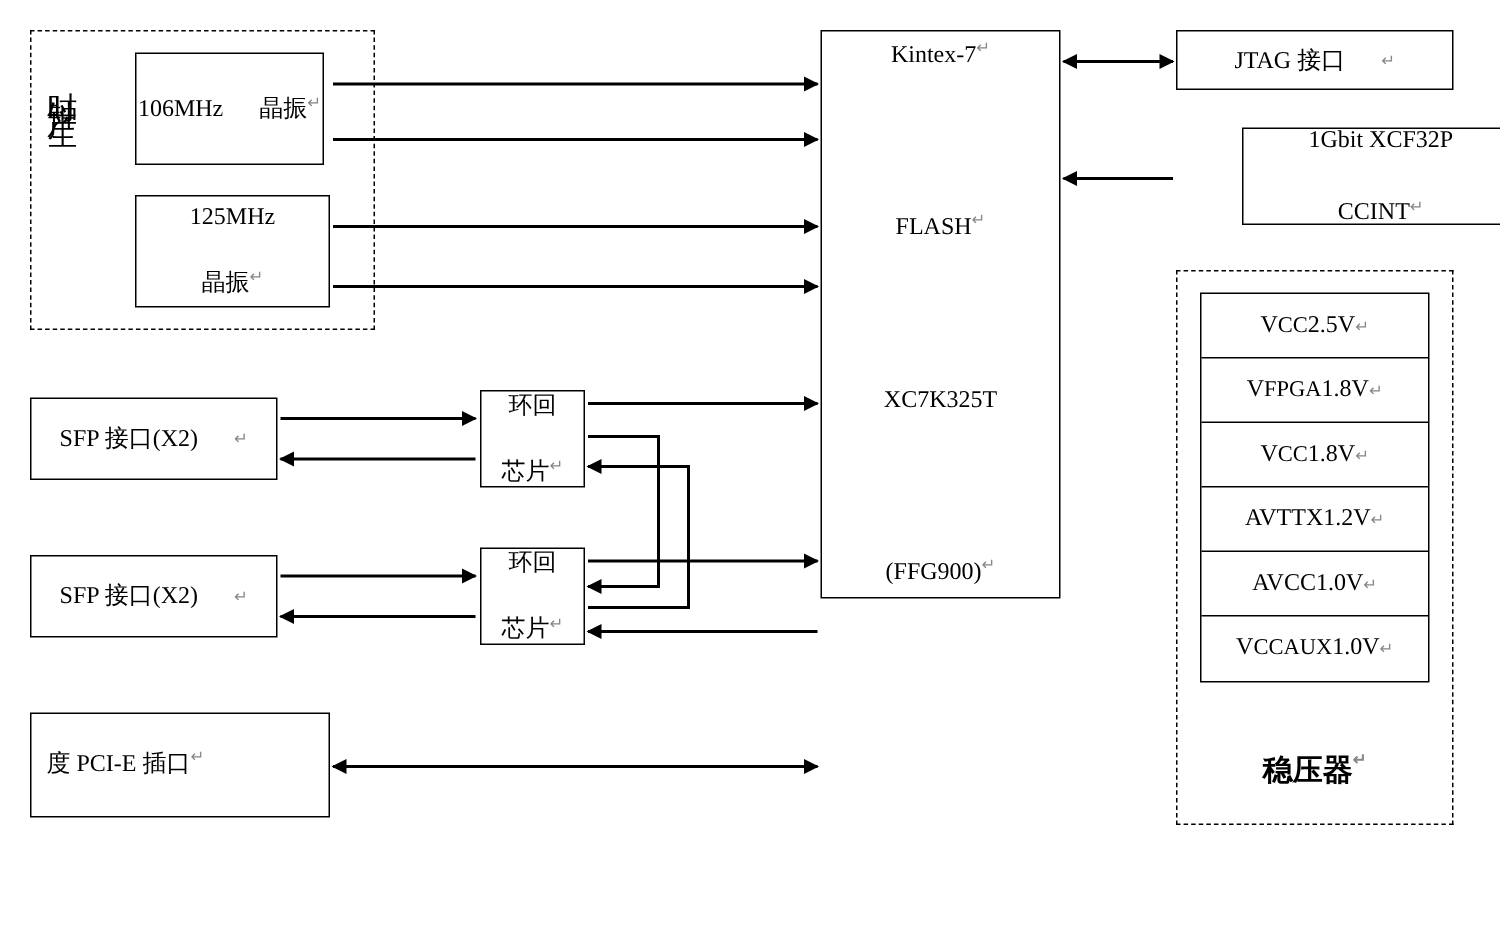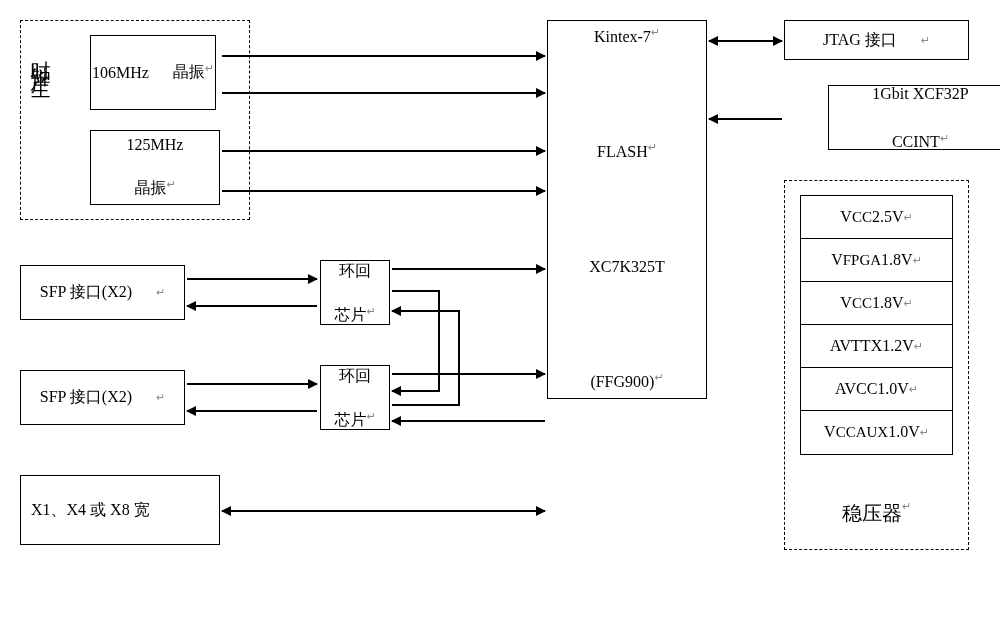--- a/index.html
+++ b/index.html
@@ -123,21 +123,21 @@
 
 <div class="line" style="left:392px; top:290px; width:48px; height:2px;"></div>
 <div class="line" style="left:438px; top:290px; width:2px; height:100px;"></div>
 <div class="arrow left" style="left:392px; top:390px; width:48px;"></div>
 
 <div class="arrow left" style="left:392px; top:310px; width:68px;"></div>
 <div class="line" style="left:458px; top:310px; width:2px; height:96px;"></div>
 <div class="line" style="left:392px; top:404px; width:68px; height:2px;"></div>
 
 <div class="box" style="left:20px; top:475px; width:200px; height:70px; flex-direction:column; align-items:flex-start; padding:0 10px; line-height:1.6;">
-  <div>X1、X4 或 X8 宽</div>
+  <div><span>度 PCI-E 插口</span><span class="ret">↵</span></div>
 </div>
 <div class="arrow both" style="left:222px; top:510px; width:323px;"></div>
 
 <div class="box" style="left:547px; top:20px; width:160px; height:379px; flex-direction:column; line-height:2.0;justify-content:space-between;">
   <div><span>Kintex-7</span><span class="ret">↵</span></div>
   <div><span>FLASH</span><span class="ret">↵</span></div>
   <div><span>XC7K325T</span></div>
   <div><span>(FFG900)</span><span class="ret">↵</span></div>
 </div>
 
@@ -187,15 +187,15 @@
       <span class="ret">↵</span>
     </div>
   <div class="cell">
       <span>V</span>
       <sub>CCAUX</sub>
       <span>1.0V</span>
       <span class="ret">↵</span>
     </div>
 </div>
 
-<div style="position:absolute; left:784px; top:500px; width:185px; text-align:center; font-size:20px;">
+<div style="position:absolute; left:784px; top:500px; width:185px; text-align:center; font-size:20px;font-weight:bold;">
   <span>稳压器</span><span class="ret">↵</span>
 </div>
 
 </body></html>

